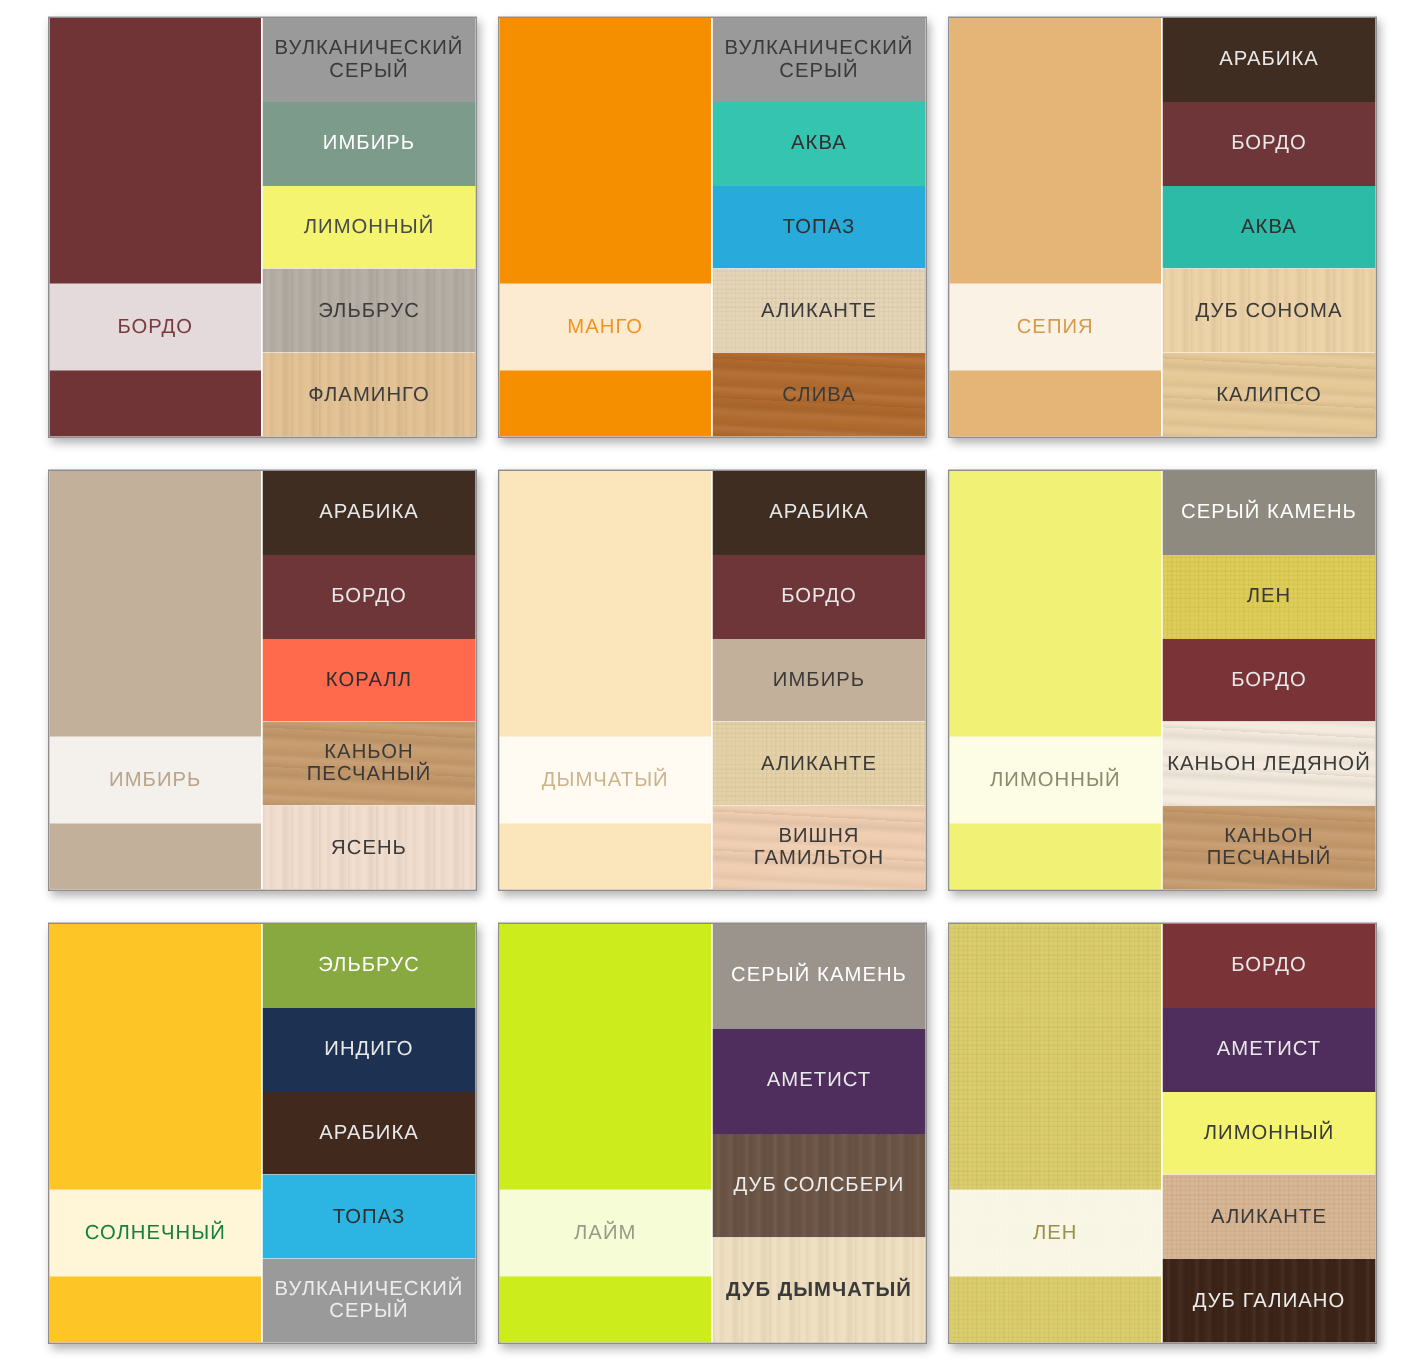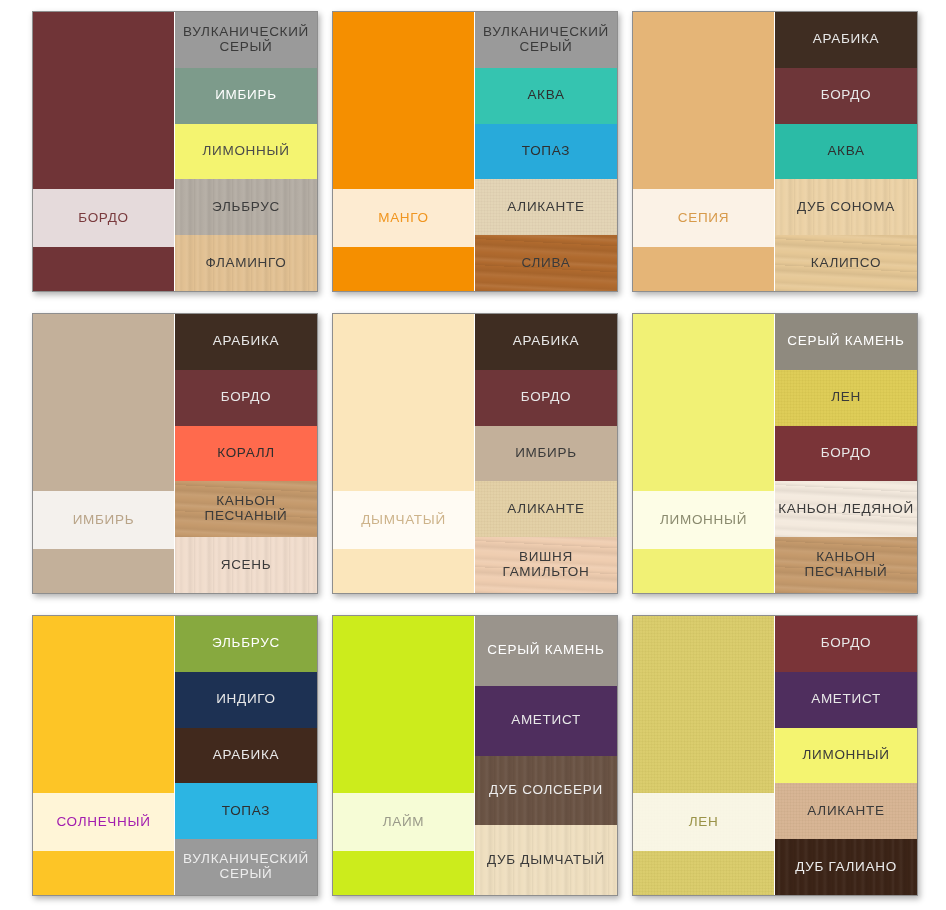--- a/index.html
+++ b/index.html
@@ -316,21 +316,21 @@
           <div class="stripe-fill tex-wood-h" style="background: rgb(197, 154, 108);"></div>
           <span class="stripe-label" style="color: rgb(58, 58, 58);">КАНЬОН
 ПЕСЧАНЫЙ</span>
         </div>
       </div>
     </div>
     <div class="palette-card">
       <div class="main-pane">
         <div class="main-fill " style="background: rgb(253, 197, 38);"></div>
         <div class="main-label-band">
-          <span class="main-label-text" style="color: #a21caf;">СОЛНЕЧНЫЙ</span>
+          <span class="main-label-text" style="color: #15803d;">СОЛНЕЧНЫЙ</span>
         </div>
       </div>
       <div class="stripes">
         <div class="stripe">
           <div class="stripe-fill " style="background: rgb(135, 169, 63);"></div>
           <span class="stripe-label" style="color: rgb(255, 255, 255);">ЭЛЬБРУС</span>
         </div>
         <div class="stripe">
           <div class="stripe-fill " style="background: rgb(29, 49, 83);"></div>
           <span class="stripe-label" style="color: rgb(232, 232, 232);">ИНДИГО</span>
@@ -365,21 +365,21 @@
         <div class="stripe">
           <div class="stripe-fill " style="background: rgb(79, 46, 94);"></div>
           <span class="stripe-label" style="color: rgb(232, 232, 232);">АМЕТИСТ</span>
         </div>
         <div class="stripe">
           <div class="stripe-fill tex-wood-v" style="background: rgb(106, 83, 68);"></div>
           <span class="stripe-label" style="color: rgb(237, 237, 237);">ДУБ СОЛСБЕРИ</span>
         </div>
         <div class="stripe">
           <div class="stripe-fill tex-wood-v" style="background: rgb(239, 223, 192);"></div>
-          <span class="stripe-label" style="color: rgb(58, 58, 58);">ДУБ ДЫМЧАТЫЙ</span>
+          <span class="stripe-label" style="color: rgb(58, 58, 58); font-weight: bold;">ДУБ ДЫМЧАТЫЙ</span>
         </div>
       </div>
     </div>
     <div class="palette-card">
       <div class="main-pane">
         <div class="main-fill tex-fabric" style="background: rgb(217, 203, 104);"></div>
         <div class="main-label-band">
           <span class="main-label-text" style="color: rgb(154, 147, 72);">ЛЕН</span>
         </div>
       </div>

